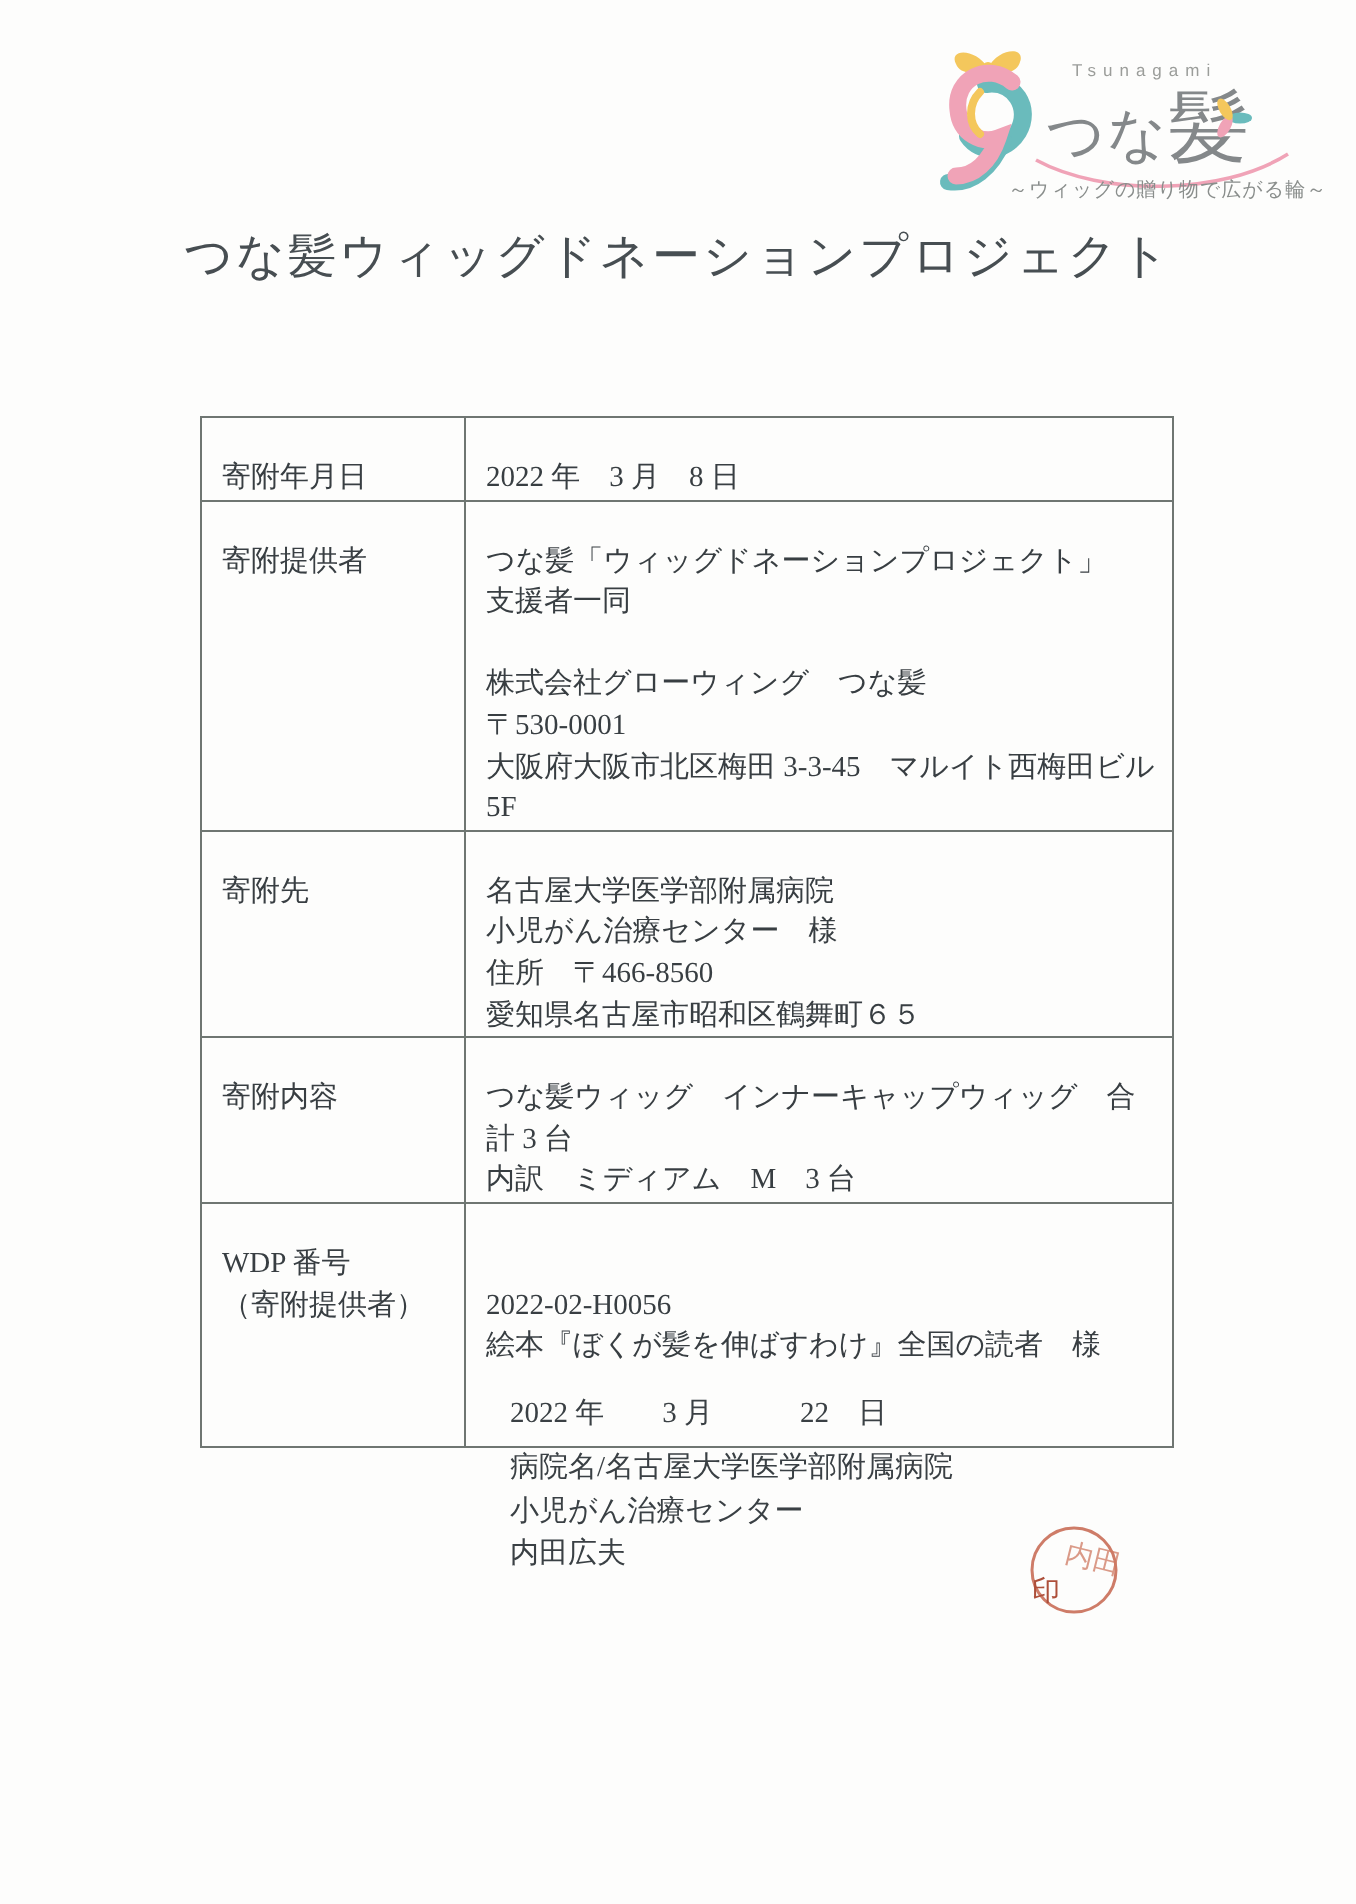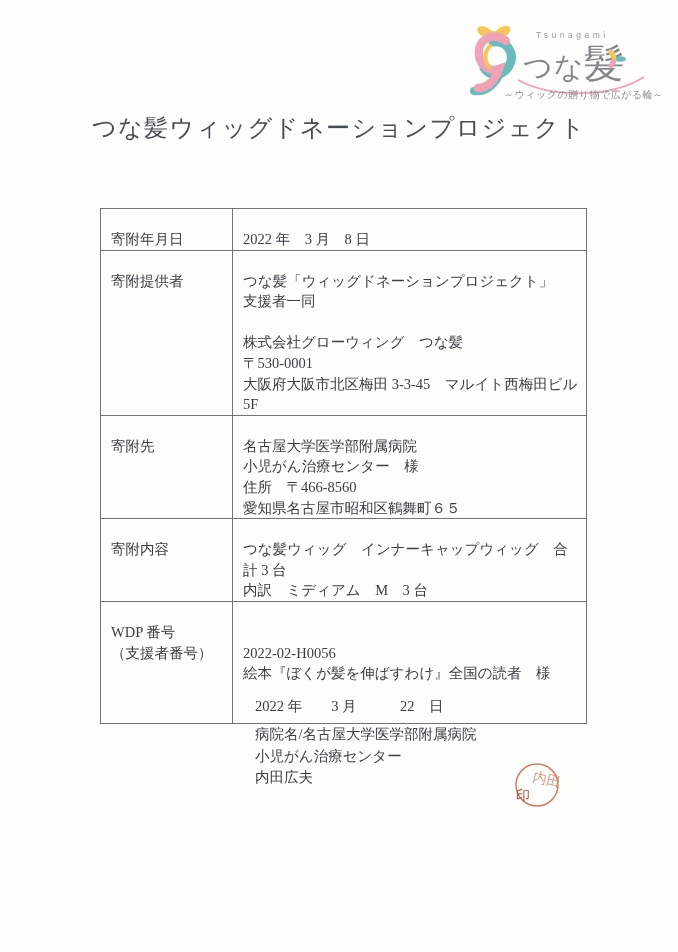--- a/index.html
+++ b/index.html
@@ -122,21 +122,21 @@
 住所　〒466-8560
 愛知県名古屋市昭和区鶴舞町６５</td>
     </tr>
     <tr class="r4">
       <td class="lbl">寄附内容</td>
       <td class="val">つな髪ウィッグ　インナーキャップウィッグ　合計 3 台
 内訳　ミディアム　M　3 台</td>
     </tr>
     <tr class="r5">
       <td class="lbl">WDP 番号
-（支援者番号）</td>
+（寄附提供者）</td>
       <td class="val">
 2022-02-H0056
 絵本『ぼくが髪を伸ばすわけ』全国の読者　様</td>
     </tr>
   </tbody>
     </table>
 
   <div class="cert-date">2022 年　　3 月　　　22　日</div>
   <div class="signature">病院名/名古屋大学医学部附属病院
 小児がん治療センター

